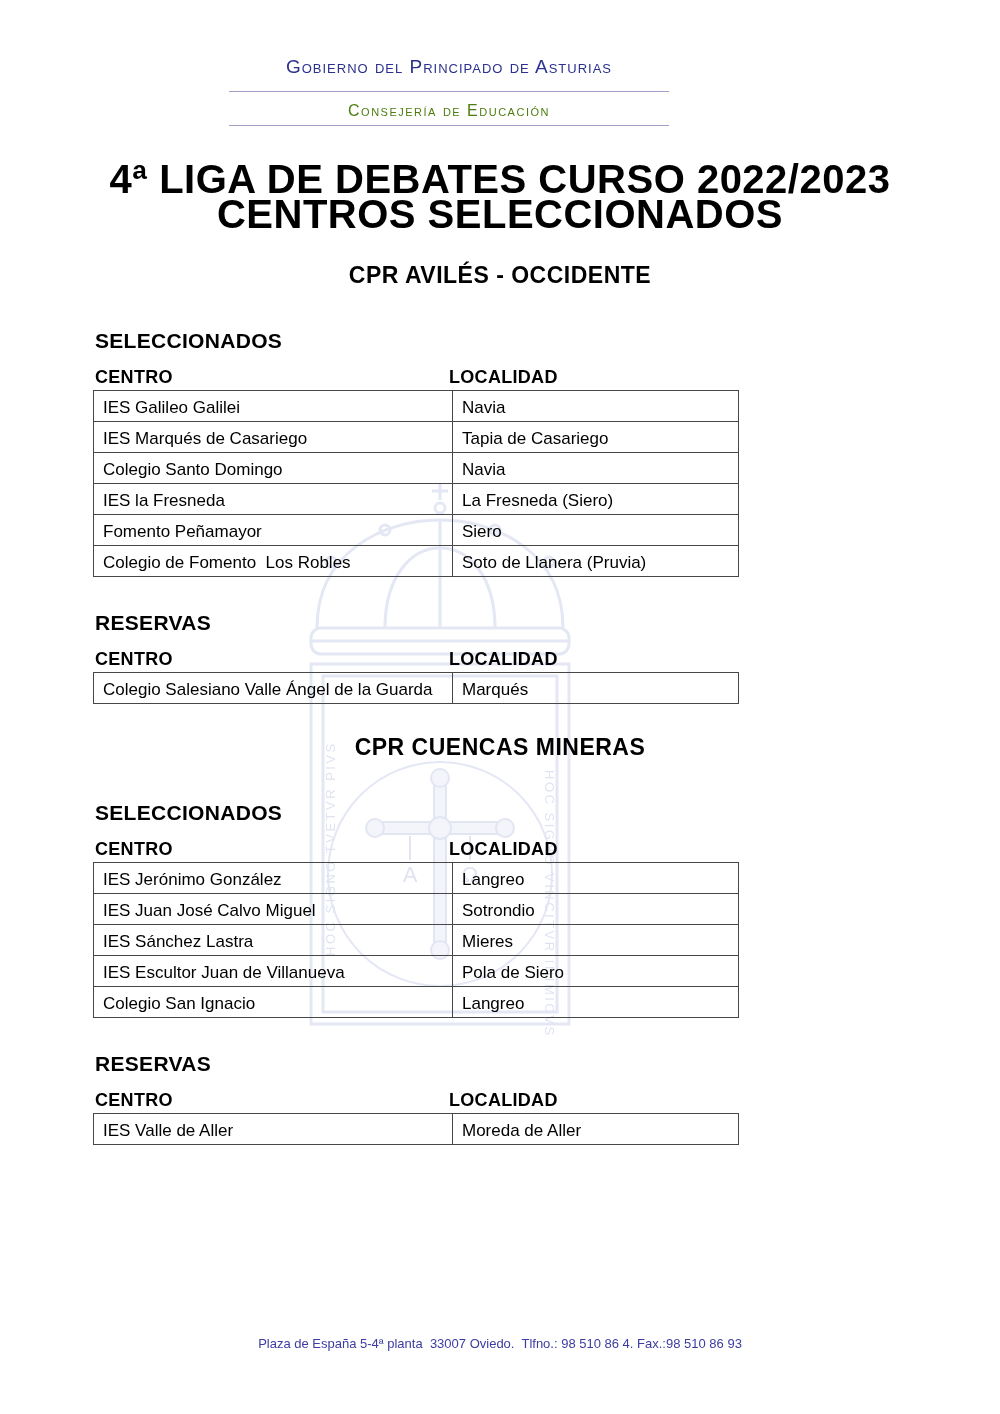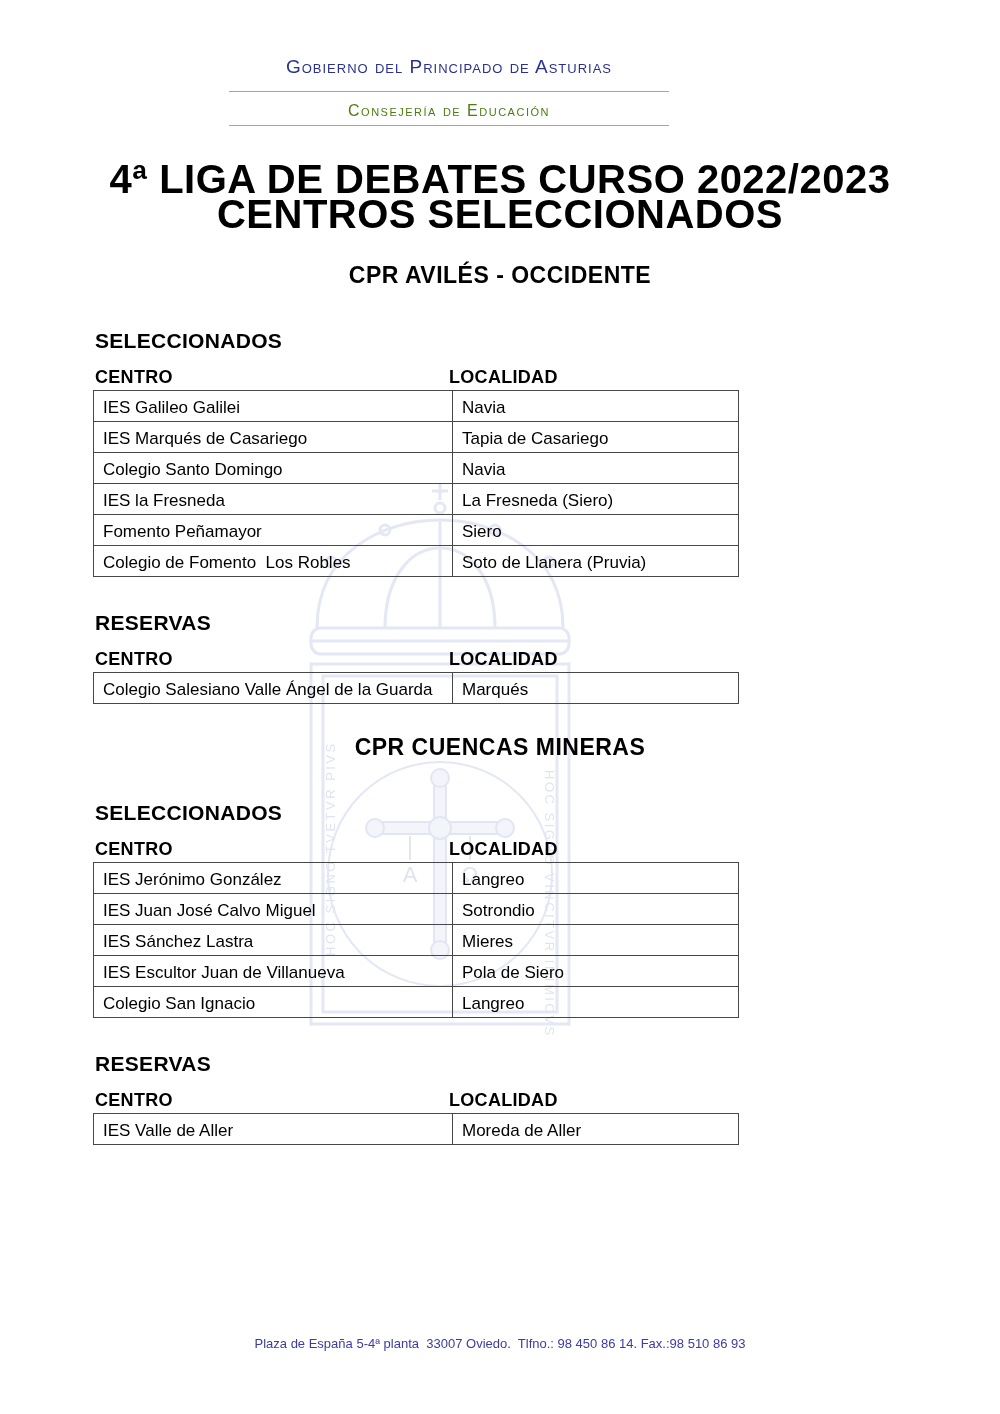--- a/index.html
+++ b/index.html
@@ -231,14 +231,14 @@
     <td class="localidad-cell">Moreda de Aller</td>
   </tr>
 </tbody>
               </table>
   </div>
 </div>
   </section>
 </div>
   </div>
 
-  <div class="footer">Plaza de España 5-4ª planta  33007 Oviedo.  Tlfno.: 98 450 86 14. Fax.:98 510 86 93</div>
+  <div class="footer">Plaza de España 5-4ª planta  33007 Oviedo.  Tlfno.: 98 510 86 4. Fax.:98 510 86 93</div>
 </div>
 
 </body></html>

